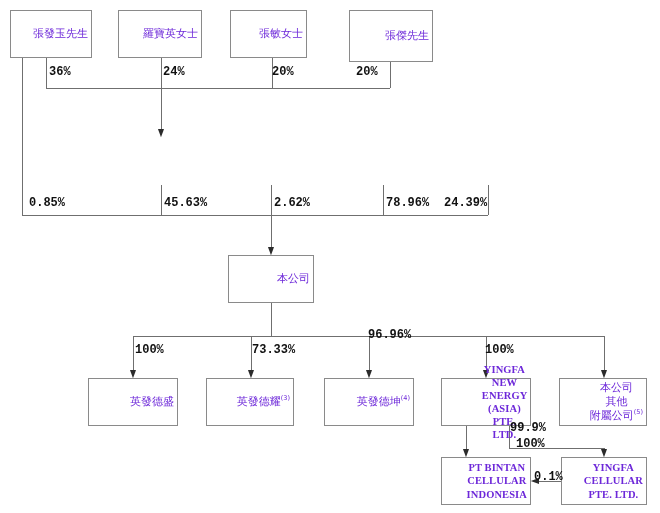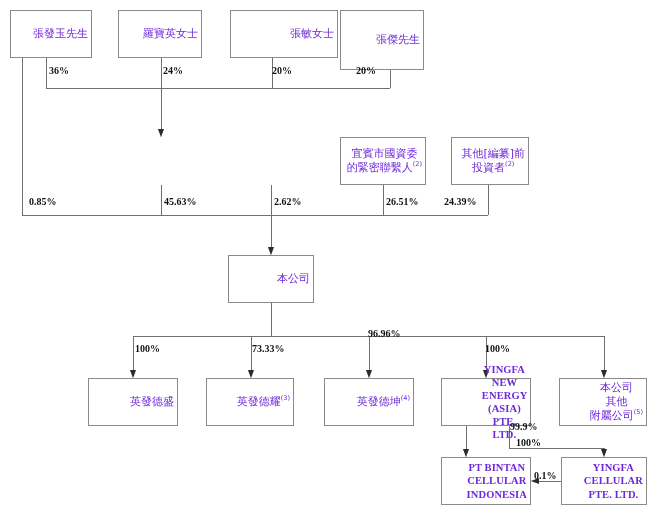--- a/index.html
+++ b/index.html
@@ -51,22 +51,22 @@
     letter-spacing: 0.1px;
     padding-left: 48px;
   }
   .node sup {
     font-size: 6.5px;
     vertical-align: super;
     line-height: 0;
   }
   .edge-label {
     position: absolute;
-    font-family: Liberation Serif, serif;
-    font-size: 10px;
+    font-family: Liberation Mono, monospace;
+    font-size: 12px;
     font-weight: 700;
     color: #111111;
     white-space: nowrap;
     z-index: 3;
     background: transparent;
   }
 </style>
 </head>
 <body>
 
@@ -113,39 +113,31 @@
   </svg>
 
   <div class="node cn" style="left:10px; top:10px; width:82px; height:48px;">
     <span class="node-label">張發玉先生</span>
   </div>
 
   <div class="node cn" style="left:118px; top:10px; width:84px; height:48px;">
     <span class="node-label">羅寶英女士</span>
   </div>
 
-  <div class="node cn" style="left:230px; top:10px; width:108px; height:48px;">
+  <div class="node cn" style="left:230px; top:10px; width:77px; height:48px;">
     <span class="node-label">張敏女士</span>
   </div>
 
-  <div class="node cn" style="left:340px; top:10px; width:84px; height:60px;">
+  <div class="node cn" style="left:349px; top:10px; width:84px; height:52px;">
     <span class="node-label">張傑先生</span>
   </div>
 
 
 
-  <div class="node cn" style="left:340px; top:137px; width:86px; height:48px;">
-    <span class="node-label"><span style="white-space:pre-line;">宜賓市國資委
-的緊密聯繫人</span><sup>(2)</sup></span>
-  </div>
 
-  <div class="node cn" style="left:451px; top:137px; width:78px; height:48px;">
-    <span class="node-label"><span style="white-space:pre-line;">其他[編纂]前
-投資者</span><sup>(2)</sup></span>
-  </div>
 
   <div class="node cn" style="left:228px; top:255px; width:86px; height:48px;">
     <span class="node-label">本公司</span>
   </div>
 
   <div class="node cn" style="left:88px; top:378px; width:90px; height:48px;">
     <span class="node-label">英發德盛</span>
   </div>
 
   <div class="node cn" style="left:206px; top:378px; width:88px; height:48px;">
@@ -181,21 +173,21 @@
   </div>
 
   <div class="edge-label" style="left:49px; top:65px;">36%</div>
   <div class="edge-label" style="left:163px; top:65px;">24%</div>
   <div class="edge-label" style="left:272px; top:65px;">20%</div>
   <div class="edge-label" style="left:356px; top:65px;">20%</div>
 
   <div class="edge-label" style="left:29px; top:196px;">0.85%</div>
   <div class="edge-label" style="left:164px; top:196px;">45.63%</div>
   <div class="edge-label" style="left:274px; top:196px;">2.62%</div>
-  <div class="edge-label" style="left:386px; top:196px;">26.51%</div>
+  <div class="edge-label" style="left:386px; top:196px;">78.96%</div>
   <div class="edge-label" style="left:444px; top:196px;">24.39%</div>
 
   <div class="edge-label" style="left:135px; top:343px;">100%</div>
   <div class="edge-label" style="left:252px; top:343px;">73.33%</div>
   <div class="edge-label" style="left:368px; top:328px;">96.96%</div>
   <div class="edge-label" style="left:485px; top:343px;">100%</div>
 
   <div class="edge-label" style="left:470px; top:421px;padding-left:40px;">99.9%</div>
   <div class="edge-label" style="left:516px; top:437px;">100%</div>
   <div class="edge-label" style="left:534px; top:470px;">0.1%</div>

